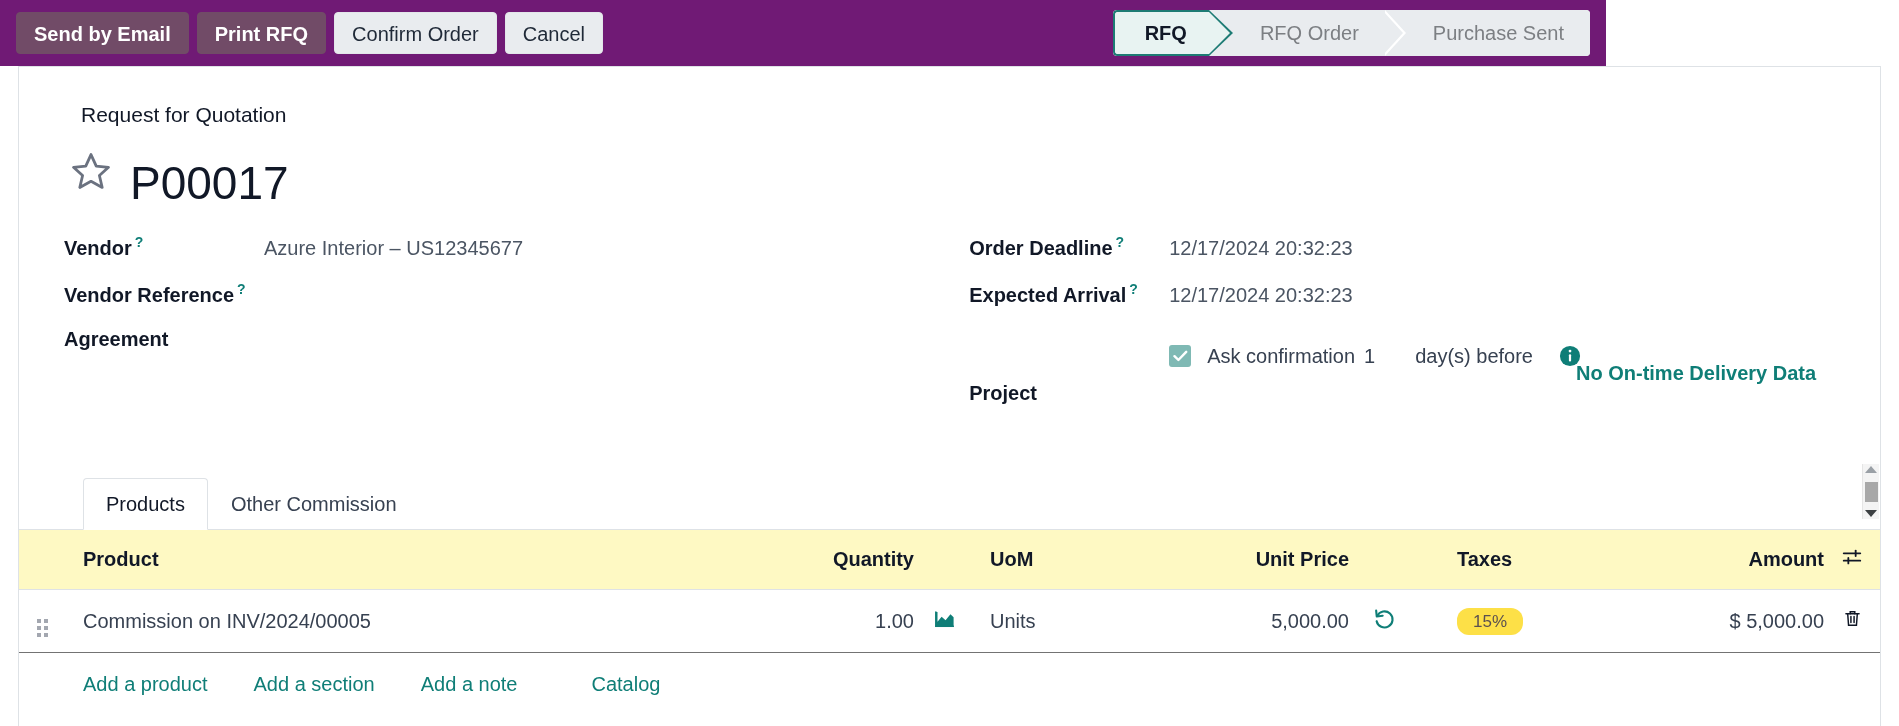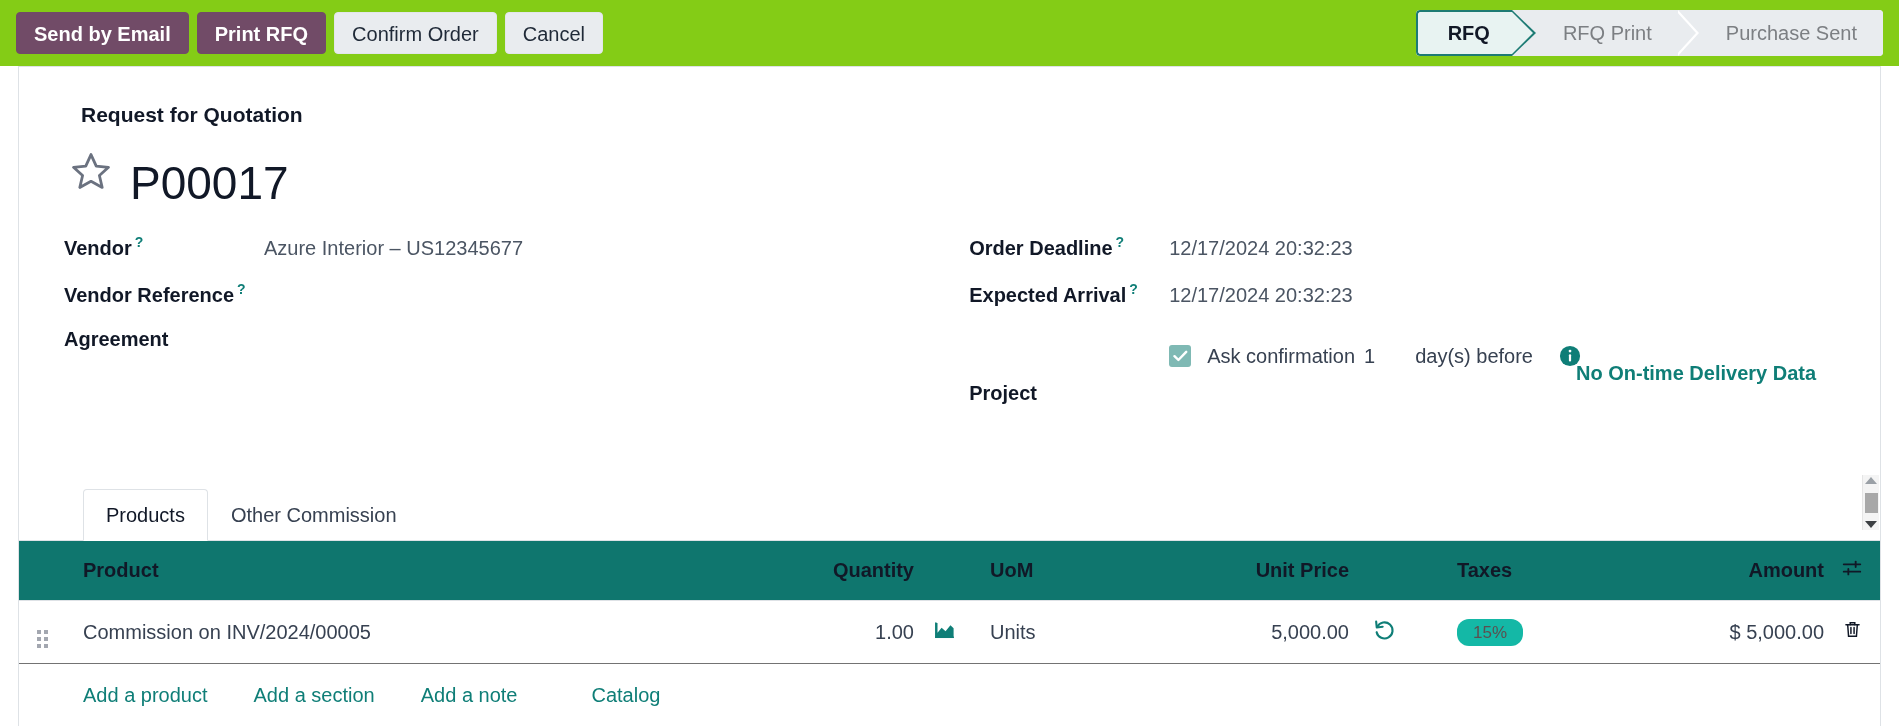--- a/index.html
+++ b/index.html
@@ -8,22 +8,22 @@
     width: 1899px; height: 726px;
     background: #ffffff;
     font-family: "Liberation Sans", sans-serif;
     color: #111827;
     overflow: hidden;
   }
 
   
   .control-panel {
     position: absolute; left: 0; top: 0;
-    width: 1899px; height: 66px;
-    background: #84cc16;
+    width: 1606px; height: 66px;
+    background: #701a75;
     display: flex; align-items: center;
     padding: 0 16px;
     gap: 8px;
   }
   .btn-group { display: flex; align-items: center; gap: 8px; }
   .btn {
     height: 42px;
     padding: 0 17px;
     border-radius: 4px;
     font-size: 20px;
@@ -124,21 +124,21 @@
     width: 1863px; height: 660px;
     background: #ffffff;
     border: 1px solid #dee2e6;
     border-bottom: none;
   }
 
   .form-pad { padding: 36px 45px 0 45px; }
 
   .subtitle {
     font-size: 21px;
-    font-weight: 700;
+    font-weight: 400;
     color: #111827;
     margin: 0 0 8px 17px;
   }
   .title-row {
     display: flex; align-items: center;
     gap: 18px;
     margin-bottom: 28px;
   }
   .star-icon { width: 42px; height: 42px; flex: 0 0 42px; margin-left: 6px; }
   .doc-title {
@@ -231,21 +231,21 @@
   .info-icon {
     width: 22px; height: 22px;
     margin-left: 26px;
     cursor: pointer;
     flex: 0 0 22px;
   }
 
   
   .notebook {
     position: absolute;
-    left: 0; top: 420px;
+    left: 0; top: 409px;
     width: 1861px;
   }
   .tab-bar {
     display: flex;
     align-items: flex-end;
     border-bottom: 1px solid #dee2e6;
     padding-left: 64px;
     height: 54px;
     position: relative;
   }
@@ -301,21 +301,21 @@
     width: 100%;
     border-collapse: collapse;
     table-layout: fixed;
   }
   table.lines thead th {
     font-size: 20px;
     font-weight: 700;
     color: #111827;
     padding: 16px 0;
     border-bottom: 1px solid #dee2e6;
-    background: #0f766e;
+    background: #fef9c3;
     white-space: nowrap;
   }
   table.lines tbody td {
     font-size: 20px;
     color: #374151;
     padding: 15px 0;
     border-bottom: 1px solid #737373;
     vertical-align: middle;
     white-space: nowrap;
   }
@@ -343,21 +343,21 @@
     cursor: grab;
     opacity: .62;
   }
   .drag-handle i {
     width: 4px; height: 4px;
     background: #6b7280;
     display: block;
   }
   .tax-badge {
     display: inline-block;
-    background: #14b8a6;
+    background: #fde047;
     color: #5b5050;
     font-size: 17px;
     border-radius: 12px;
     padding: 5px 16px;
     line-height: 1;
   }
   .icon-btn { cursor: pointer; display: inline-block; vertical-align: middle; }
 
   
   .add-row {
@@ -385,21 +385,21 @@
     <button class="btn btn-secondary">Confirm Order</button>
     <button class="btn btn-secondary">Cancel</button>
   </div>
 
   <div class="statusbar">
     <div class="status-step active">RFQ</div>
     <div class="status-arrow">
       <span class="tri-outer"></span>
         <span class="tri-inner"></span>
     </div>
-    <div class="status-step">RFQ Print</div>
+    <div class="status-step">RFQ Order</div>
     <div class="status-arrow-plain">
       <span class="tri-outer"></span>
         <span class="tri-inner"></span>
     </div>
     <div class="status-step">Purchase Sent</div>
   </div>
 </div>
 
 <div class="sheet">
 

